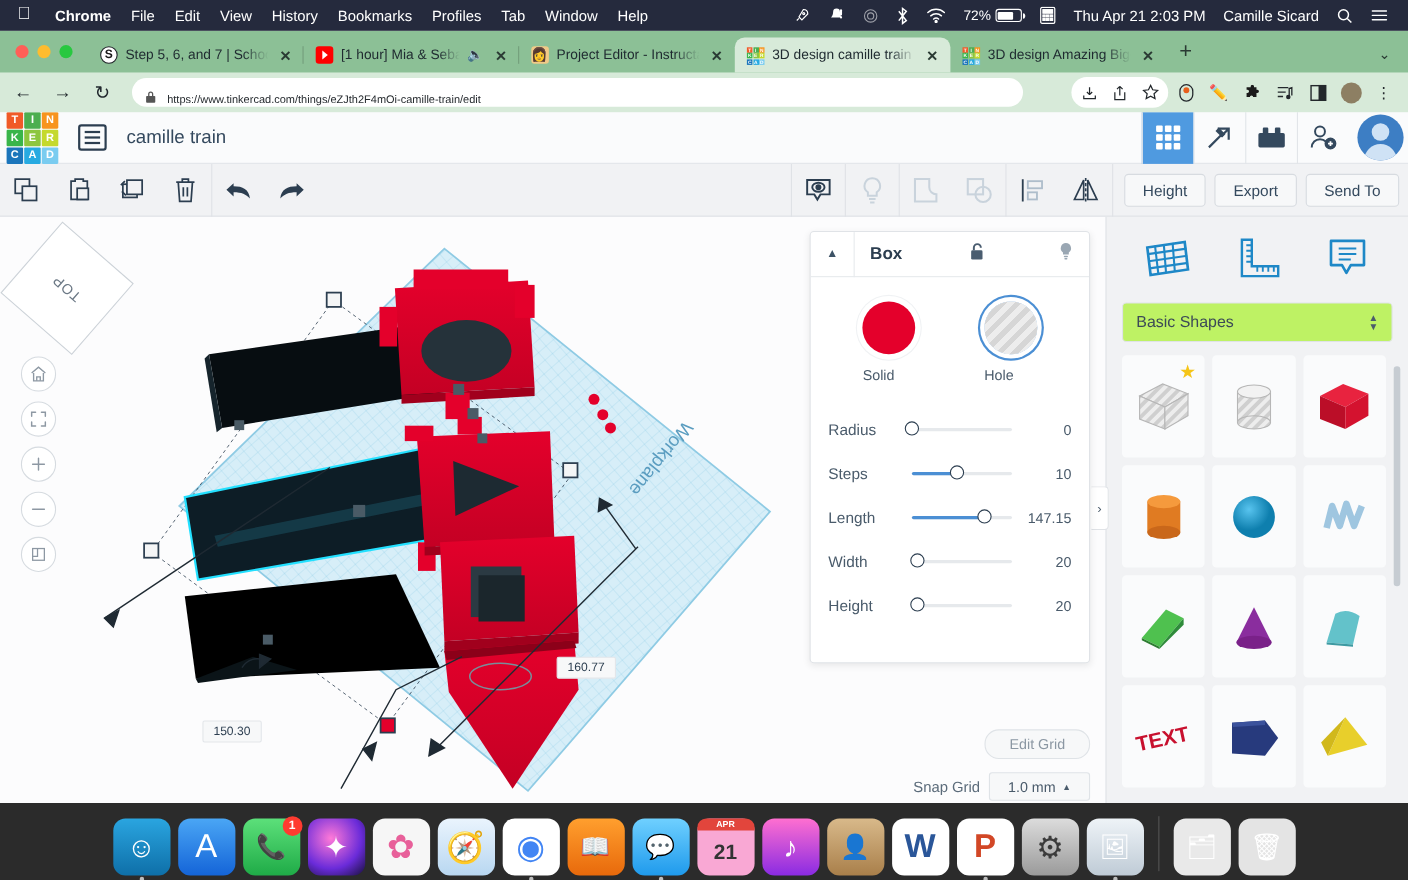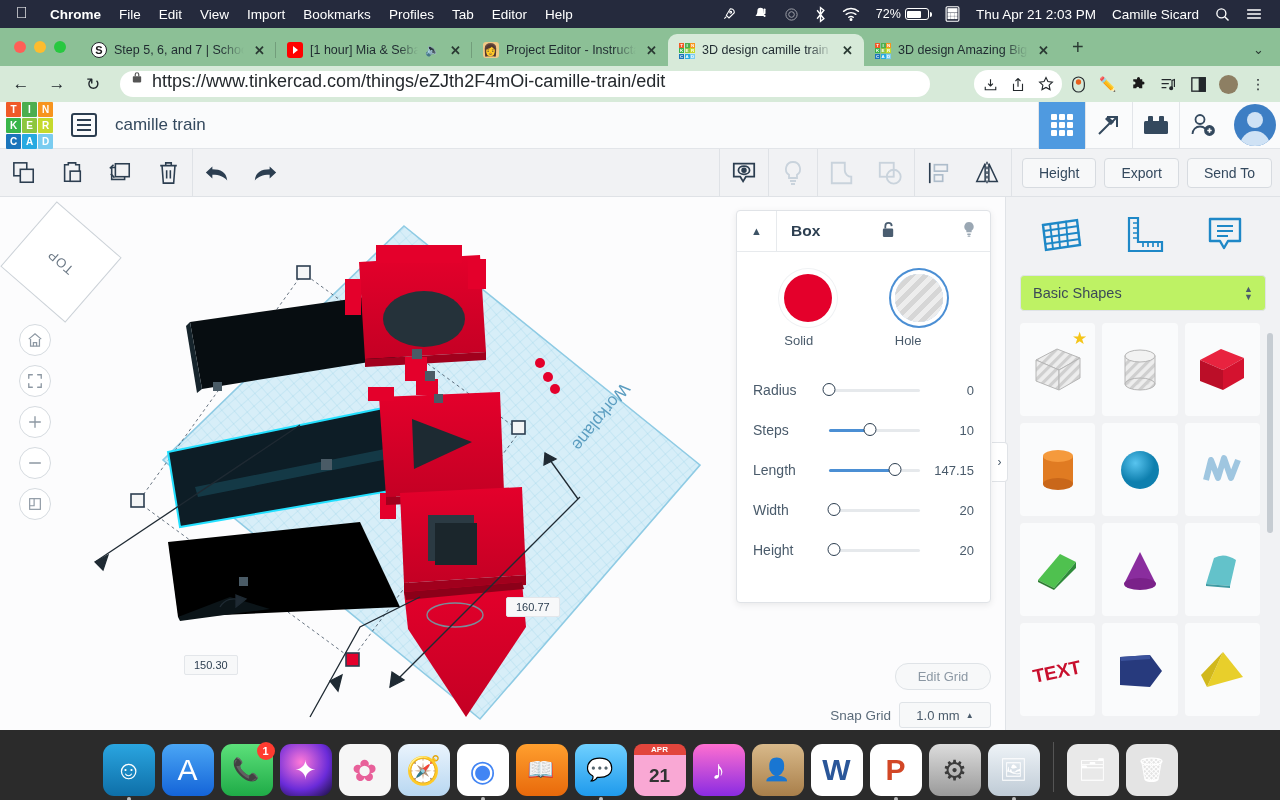--- a/index.html
+++ b/index.html
@@ -61,21 +61,21 @@
 
   
   .chrometb {
     position: absolute; top: 66px; left: 0; width: 1280px; height: 36px;
     background: #d7ead9; display: flex; align-items: center; z-index: 54;
   }
   .navbtn { width: 30px; height: 30px; display: flex; align-items: center; justify-content: center;
             color: #22292e; font-size: 17px; margin-left: 6px; }
   .omnibox {
     flex: 1; height: 26px; background: #fff; border-radius: 13px; margin: 0 10px 0 12px;
-    display: flex; align-items: flex-start; padding: 0 12px; font-size: 18px; color: #24292d;
+    display: flex; align-items: flex-end; padding: 0 12px; font-size: 10px; color: #24292d;
     max-width: 810px;
   }
   .omnibox .lock { margin-right: 10px; font-size: 11px; }
   .tbicons { display: flex; align-items: center; gap: 2px; padding-right: 8px; margin-left: auto; }
   .tbicon { width: 28px; height: 28px; display: flex; align-items: center; justify-content: center; font-size: 14px; color: #23282c; }
   .tbpill { display: flex; background: #fff; border-radius: 14px; padding: 0 2px; }
   .avatar-sm { width: 19px; height: 19px; border-radius: 50%; background: #8d7f63; }
 
   
   .tchead {
@@ -200,25 +200,25 @@
 <body>
 
 <div id="root">
 
   <div class="macbar">
     <span class="apple"></span>
     <span class="mi bold">Chrome</span>
     <span class="mi">File</span>
     <span class="mi">Edit</span>
     <span class="mi">View</span>
-    <span class="mi">Import</span>
+    <span class="mi">History</span>
     <span class="mi">Bookmarks</span>
     <span class="mi">Profiles</span>
     <span class="mi">Tab</span>
-    <span class="mi">Editor</span>
+    <span class="mi">Window</span>
     <span class="mi">Help</span>
     <span class="right">
       <span class="ri">
         <svg width="16" height="16" viewBox="0 0 24 24" fill="none" stroke="#fff" stroke-width="1.6">
           <path d="M5 19l3-3M14 4c4 0 6 2 6 6l-8 8-4-4 6-10z"></path>
             <circle cx="14.5" cy="9.5" r="1.4"></circle>
         </svg>
         </span>
       <span class="ri">
         <svg width="15" height="16" viewBox="0 0 24 24" fill="#fff">

